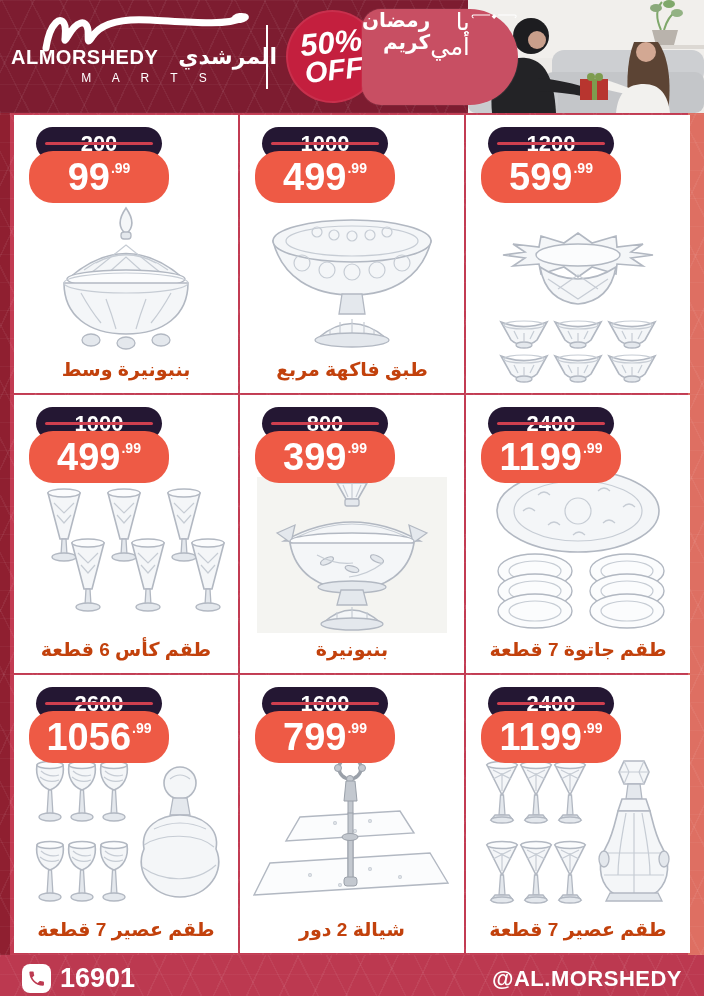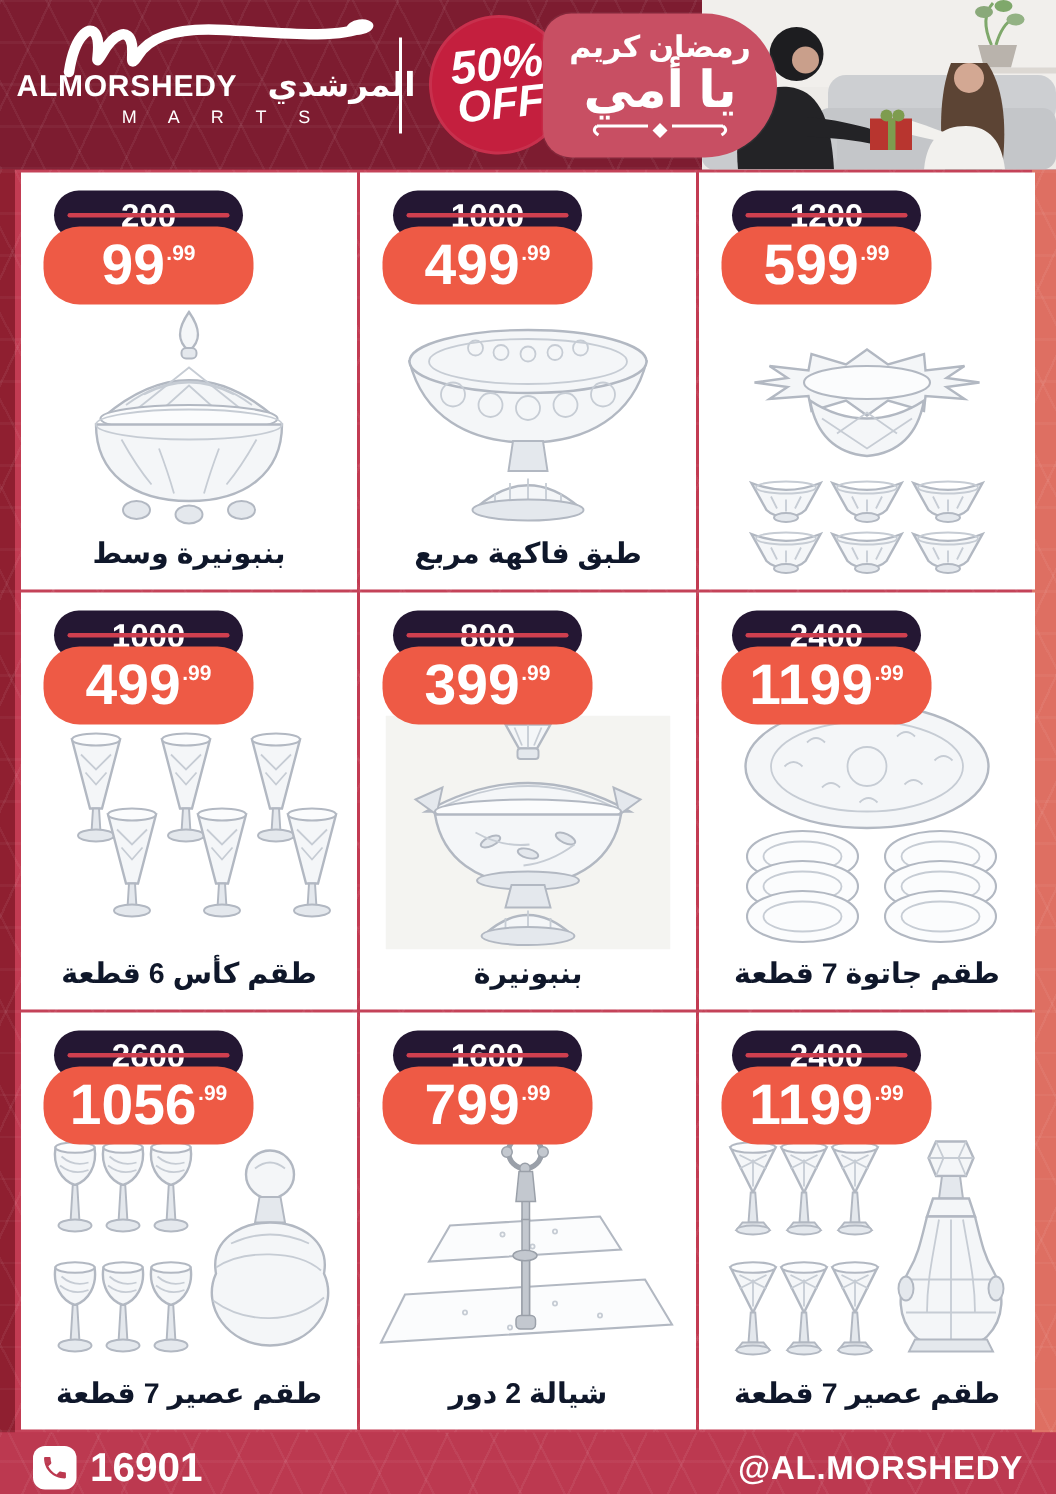--- a/index.html
+++ b/index.html
@@ -23,42 +23,42 @@
   .brand-ar{font-size:22px;font-weight:bold;}
   .marts{text-align:center;font-size:12px;letter-spacing:9px;margin-top:3px;padding-left:9px;}
   .hdivider{position:absolute;left:266px;top:25px;width:2px;height:64px;background:#fff;}
   .offer-circle{position:absolute;left:286px;top:10px;width:93px;height:93px;border-radius:50%;
     background:#c41f3e;color:#fff;display:flex;flex-direction:column;align-items:center;justify-content:center;
     transform:rotate(-6deg);box-shadow:inset 0 0 0 2px rgba(255,255,255,.08);}
   .offer-l1{font-size:31px;font-weight:bold;font-style:italic;line-height:.92;}
   .offer-l2{font-size:29px;font-weight:bold;font-style:italic;line-height:.92;}
   .photo{position:absolute;right:0;top:0;width:236px;height:113px;overflow:hidden;background:#edebe8;}
   .campaign{position:absolute;left:362px;top:9px;width:156px;height:96px;background:#c84f63;
-    border-radius:26px 66px 66px 26px;color:#fff;display:flex;flex-direction:column;align-items:center;
+    border-radius:26px 66px 66px 26px;color:#fff;display:flex;flex-direction:row;align-items:flex-start;
     justify-content:center;z-index:2;box-shadow:0 0 0 1px rgba(255,255,255,.05);}
   .camp1{font-size:20px;font-weight:bold;line-height:1.1;}
-  .camp2{font-size:34px;font-weight:bold;line-height:1.05;}
+  .camp2{font-size:24px;font-weight:normal;line-height:1.05;}
   
   .main{flex:1;position:relative;padding:2px 14px;
     background:linear-gradient(90deg,#8f1f30 0,#8f1f30 10px,#c23b52 10px,#c23b52 688px,#de6f62 688px,#de6f62 704px);}
   .grid{display:grid;grid-template-columns:repeat(3,1fr);grid-template-rows:repeat(3,1fr);
     gap:2px;height:100%;position:relative;z-index:1;}
   .card{background:#fff;position:relative;display:flex;flex-direction:column;align-items:center;
     justify-content:flex-end;padding:10px 6px 8px;overflow:hidden;}
   .badge{position:absolute;top:12px;left:15px;width:140px;text-align:center;z-index:2;}
   .old{background:#241733;border-radius:17px;height:33px;line-height:33px;color:#fff;font-size:22px;
     font-weight:bold;width:126px;margin:0 auto;position:relative;}
   .strike{position:absolute;left:9px;right:9px;top:15px;height:3px;background:#cf3f4f;border-radius:2px;}
   .new{background:#ee5a45;border-radius:24px;height:52px;margin-top:-9px;position:relative;color:#fff;
     display:flex;align-items:center;justify-content:center;font-weight:bold;}
   .new .main-num{font-size:38px;line-height:1;}
   .new sup{font-size:14px;margin-left:1px;transform:translateY(-9px);display:inline-block;}
   .art{flex:1;width:100%;display:flex;align-items:flex-end;justify-content:center;padding-top:60px;}
   .art svg{display:block;}
-  .pname{color:#0f172a;font-weight:bold;font-size:19px;text-align:center;direction:rtl;
+  .pname{color:#c2410c;font-weight:bold;font-size:19px;text-align:center;direction:rtl;
     padding:7px 0 4px;line-height:1.1;}
   
   .g{fill:#f4f6f8;stroke:#b2b8c2;stroke-width:1.6;}
   .gw{fill:#fbfcfd;stroke:#b2b8c2;stroke-width:1.4;}
   .gd{fill:#e4e8ed;stroke:#b2b8c2;stroke-width:1.3;}
   .gl{fill:none;stroke:#c6ccd4;stroke-width:1.2;}
   .met{fill:#c3c8cf;stroke:#9aa0a9;stroke-width:1;}
   
   .footer{flex:0 0 48px;background:#bc3950;position:relative;display:flex;align-items:center;
     justify-content:space-between;padding:0 22px;z-index:3;}

